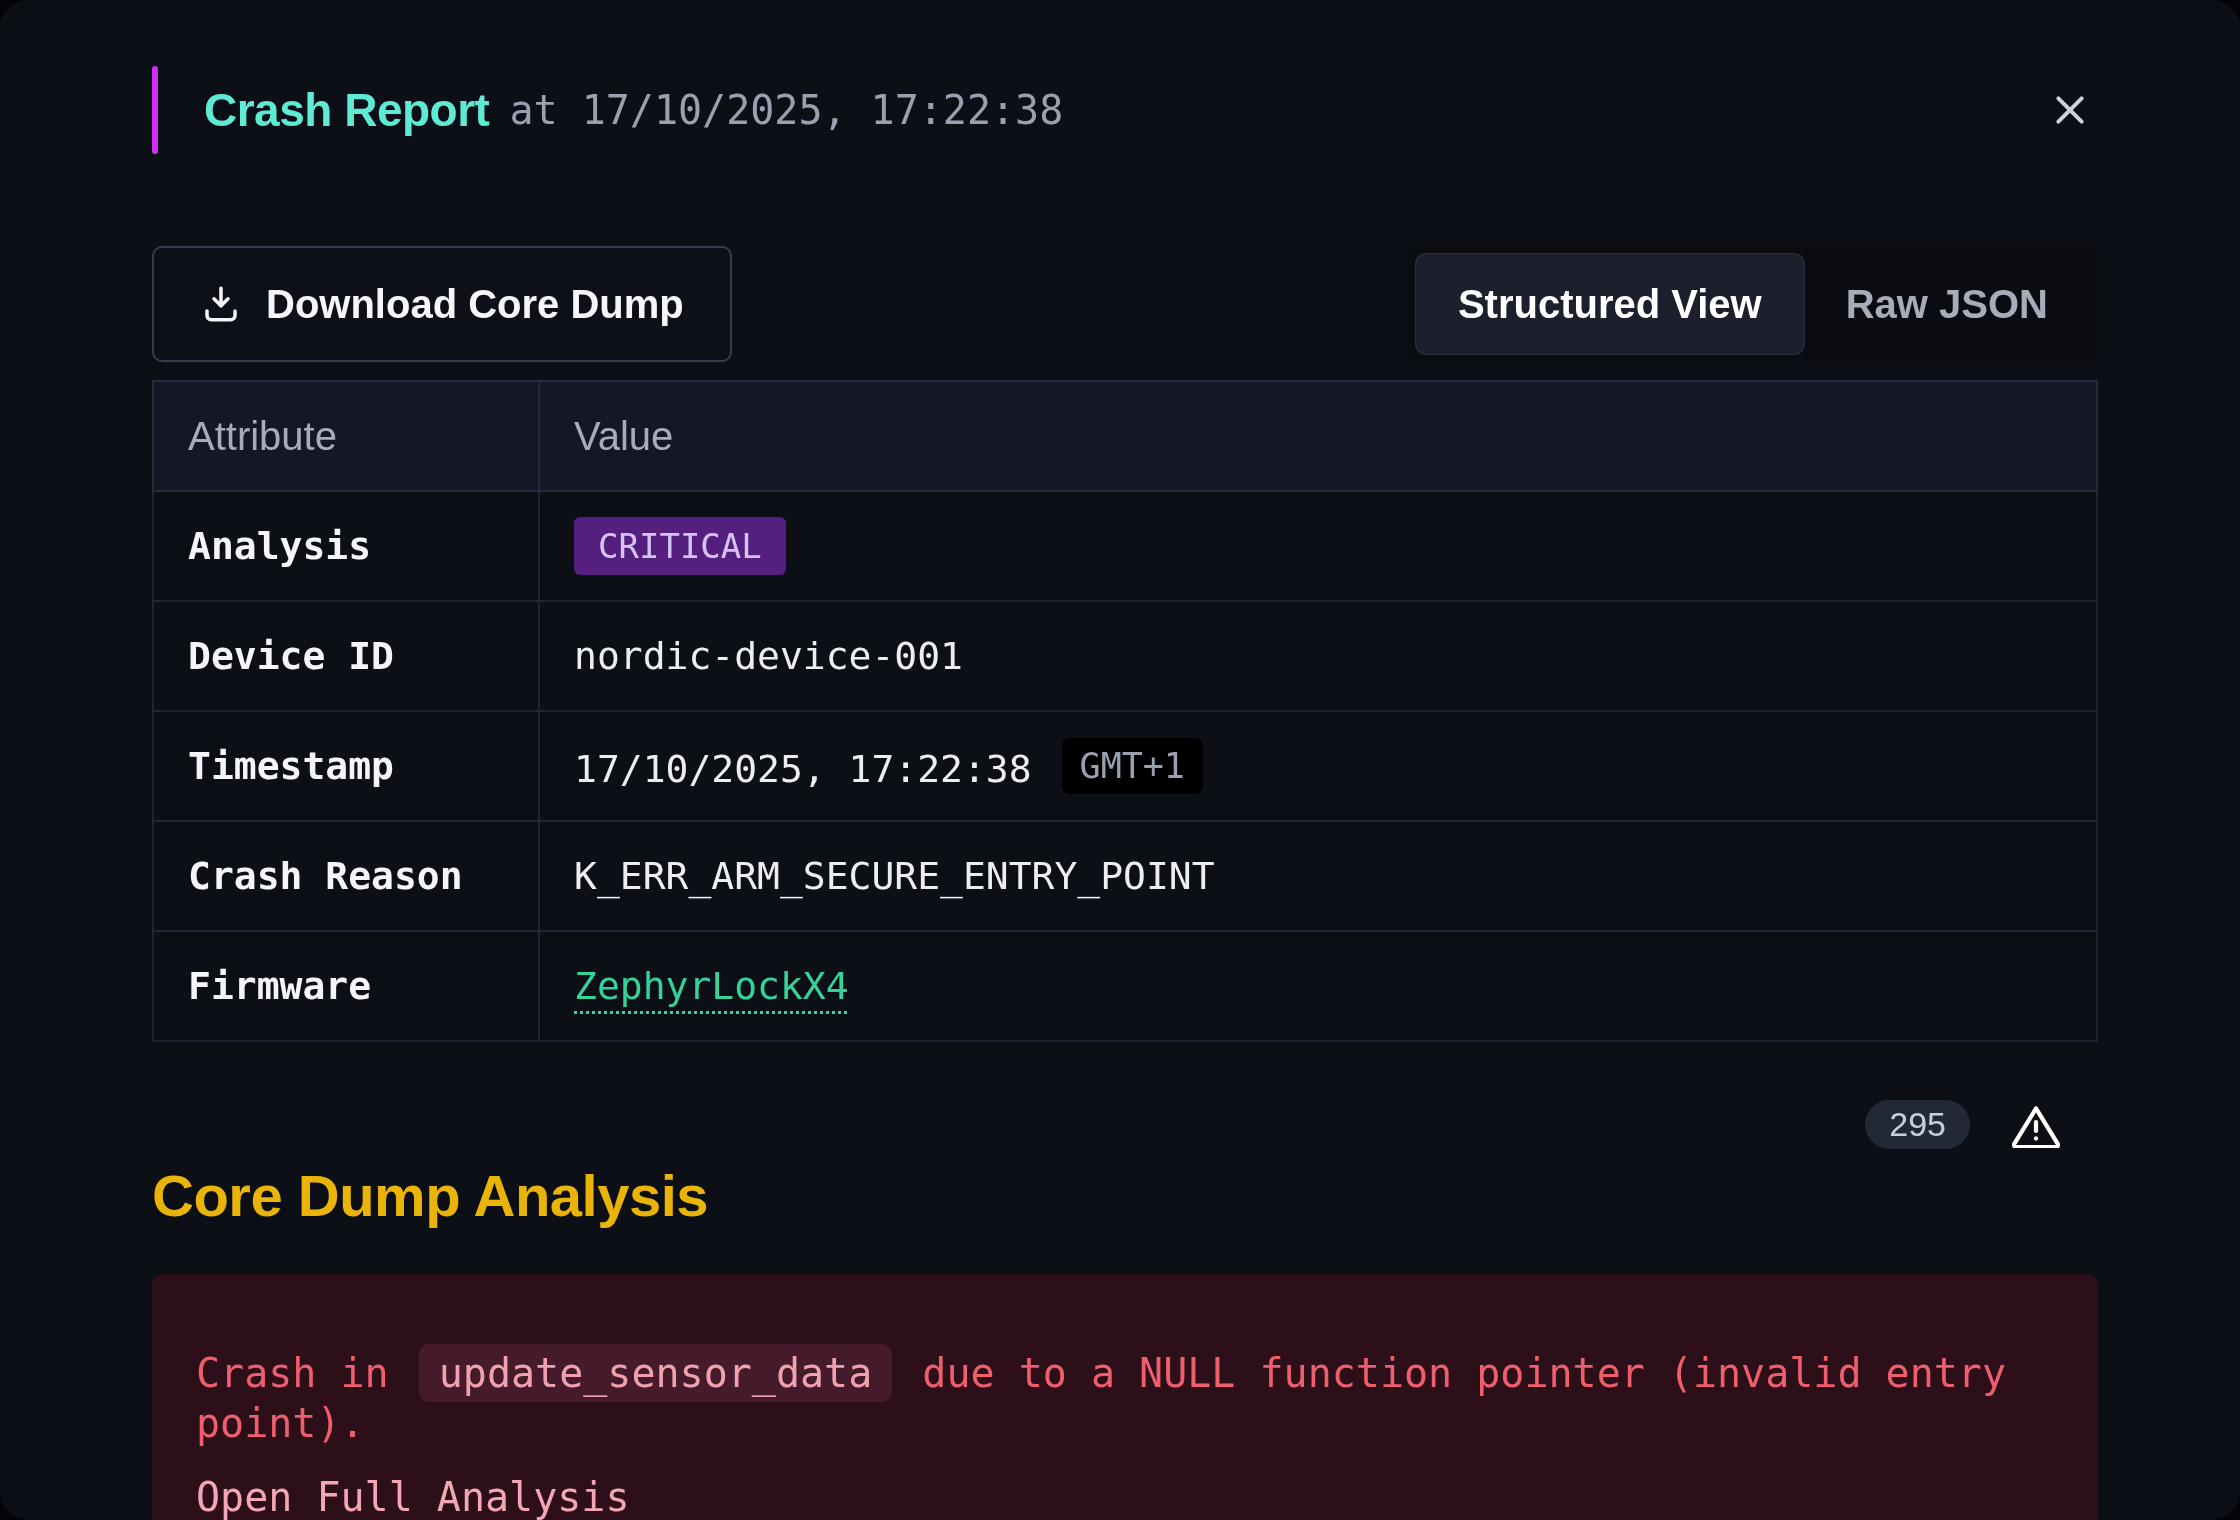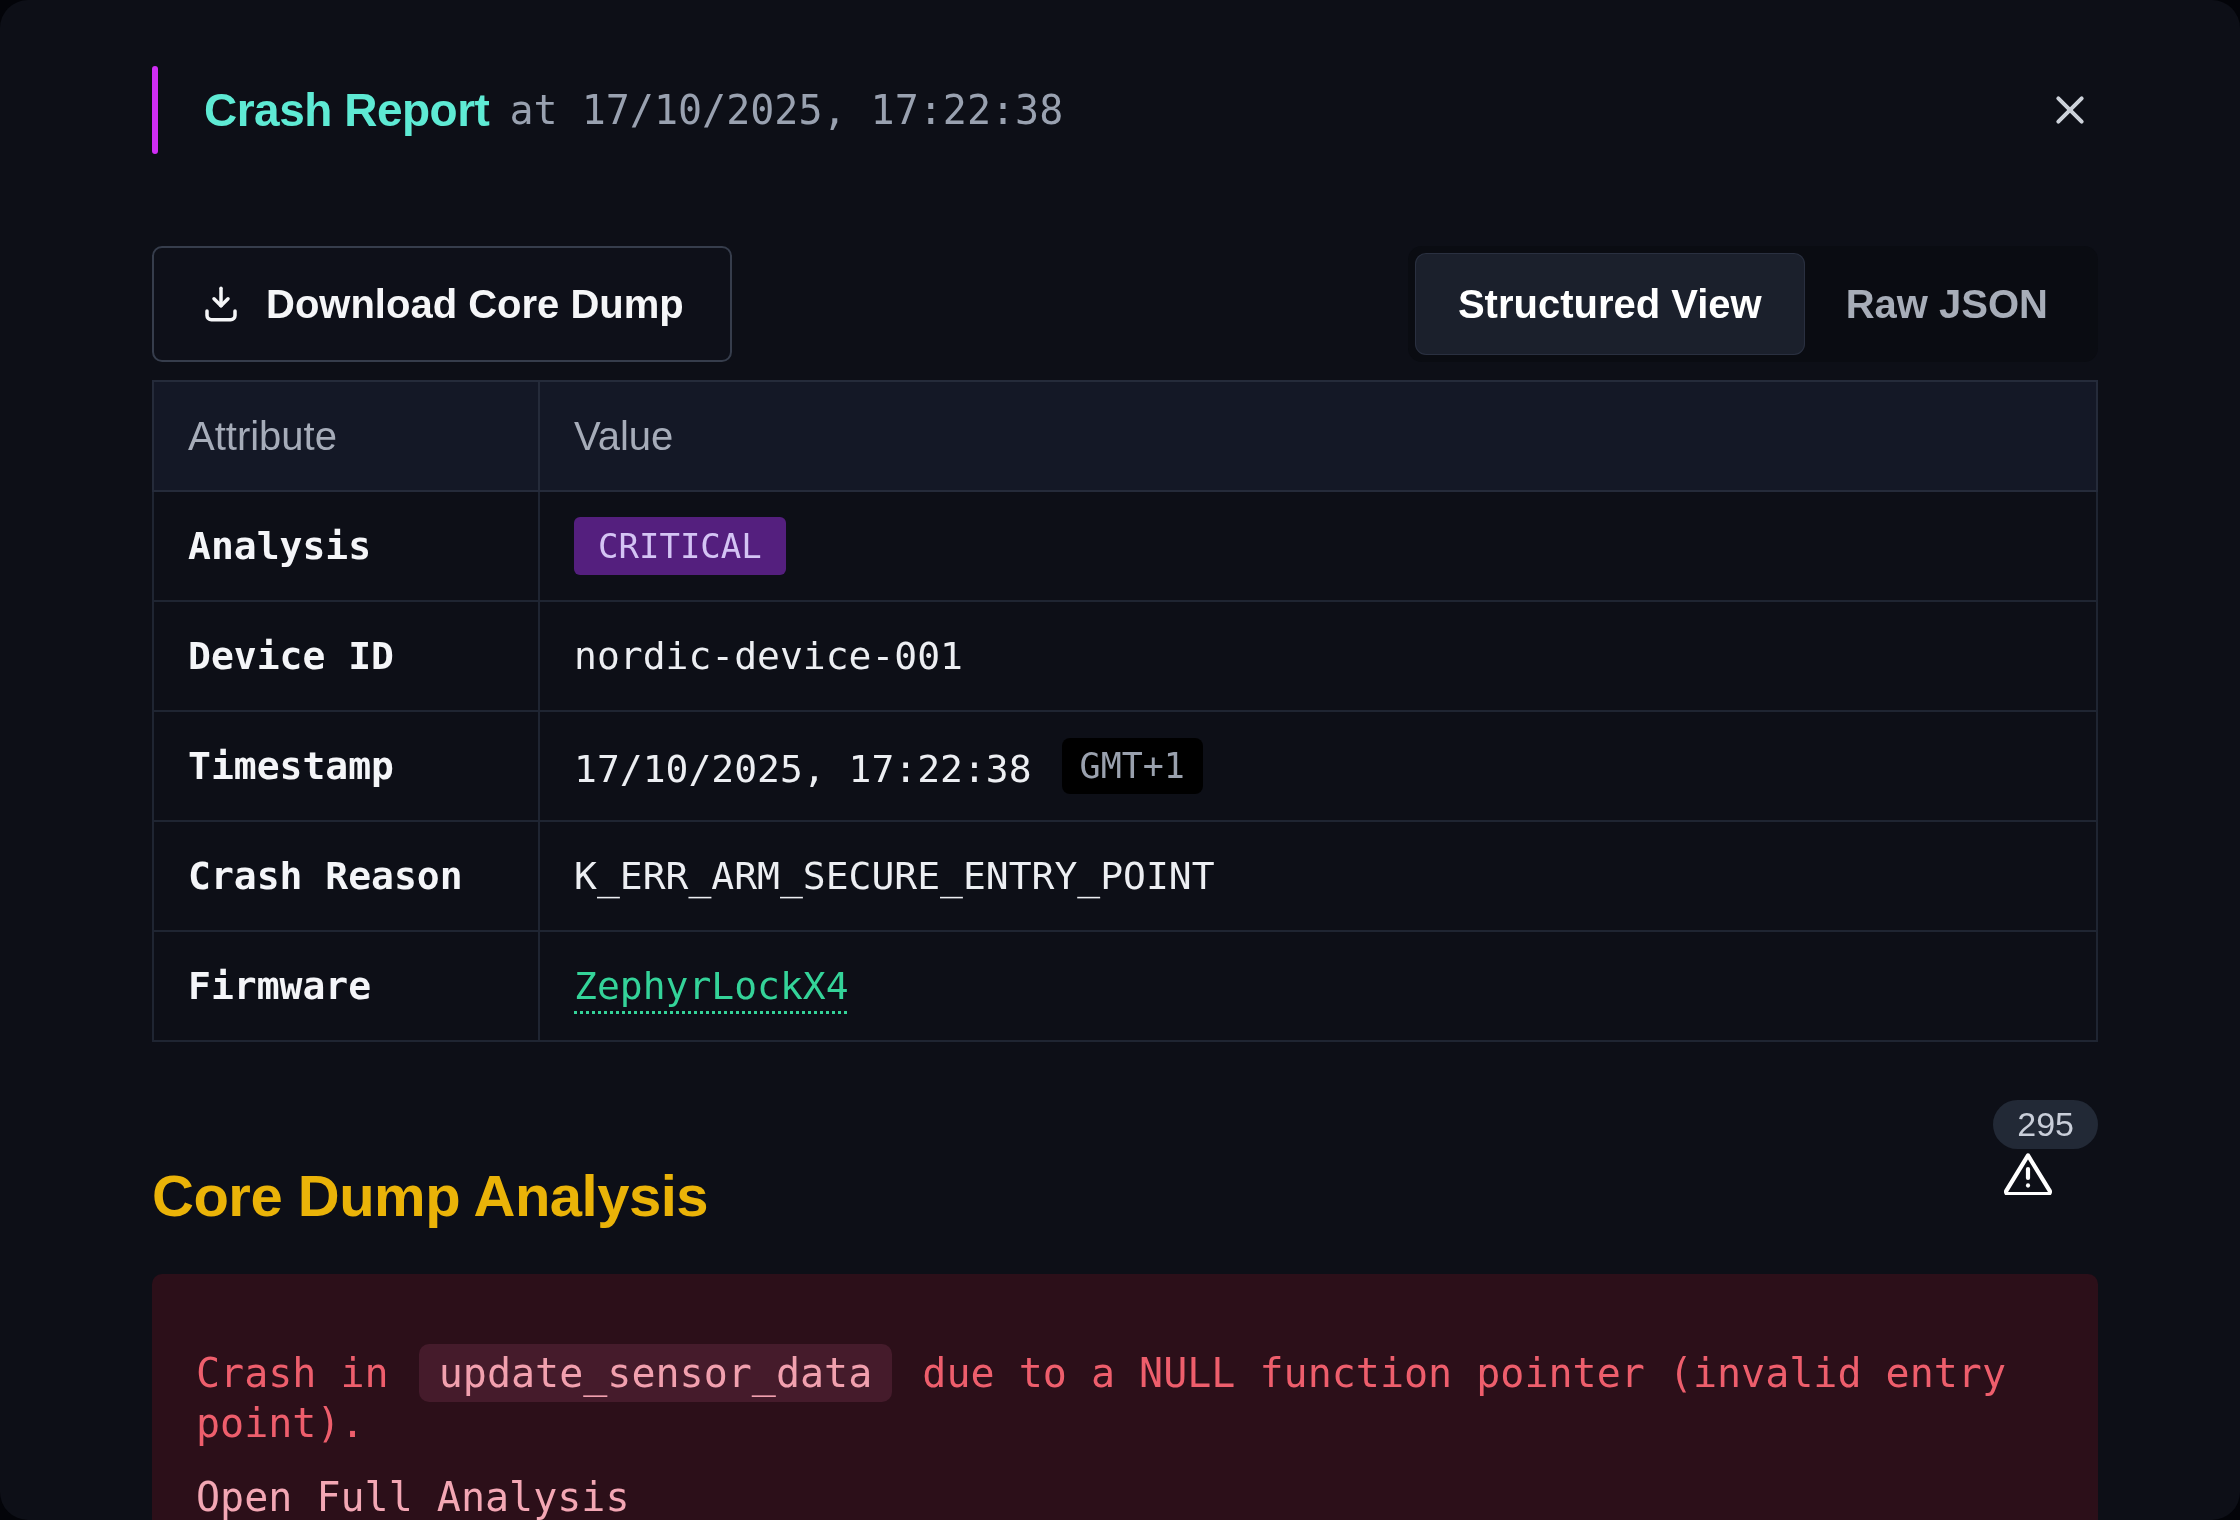--- a/index.html
+++ b/index.html
@@ -132,21 +132,21 @@
     cursor: pointer;
   }
 
   
   .analysis-header {
     margin: 58px 142px 0 152px;
     display: flex; justify-content: space-between; align-items: flex-start;
     height: 104px;
   }
   .analysis-title { margin-top: 62px; font-size: 58px; font-weight: 700; color: #eab308; letter-spacing: -0.5px; }
-  .warning-indicator { display: flex; flex-direction: column; align-items: center; background: none; border: none; cursor: pointer; }
+  .warning-indicator { display: flex; flex-direction: row; align-items: center; background: none; border: none; cursor: pointer; gap: 40px; }
   .count-pill {
     background: #222936;
     color: #c9ced9;
     font-size: 34px;
     padding: 5px 24px;
     border-radius: 999px;
     align-self: flex-end;
   }
   .warning-indicator svg { width: 52px; height: 44px; margin-top: 2px; margin-right: 36px; stroke: #ffffff; stroke-width: 2.1; fill: none; stroke-linecap: round; stroke-linejoin: round; }
 

